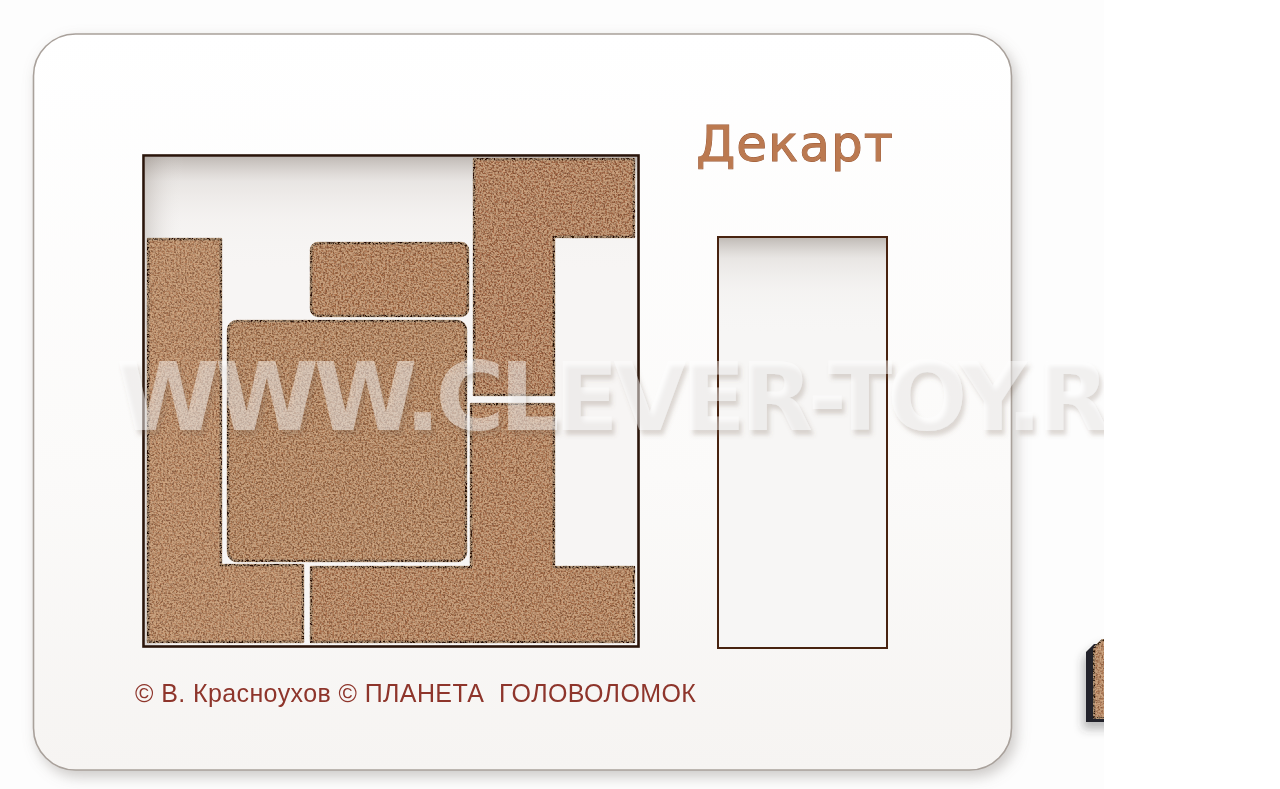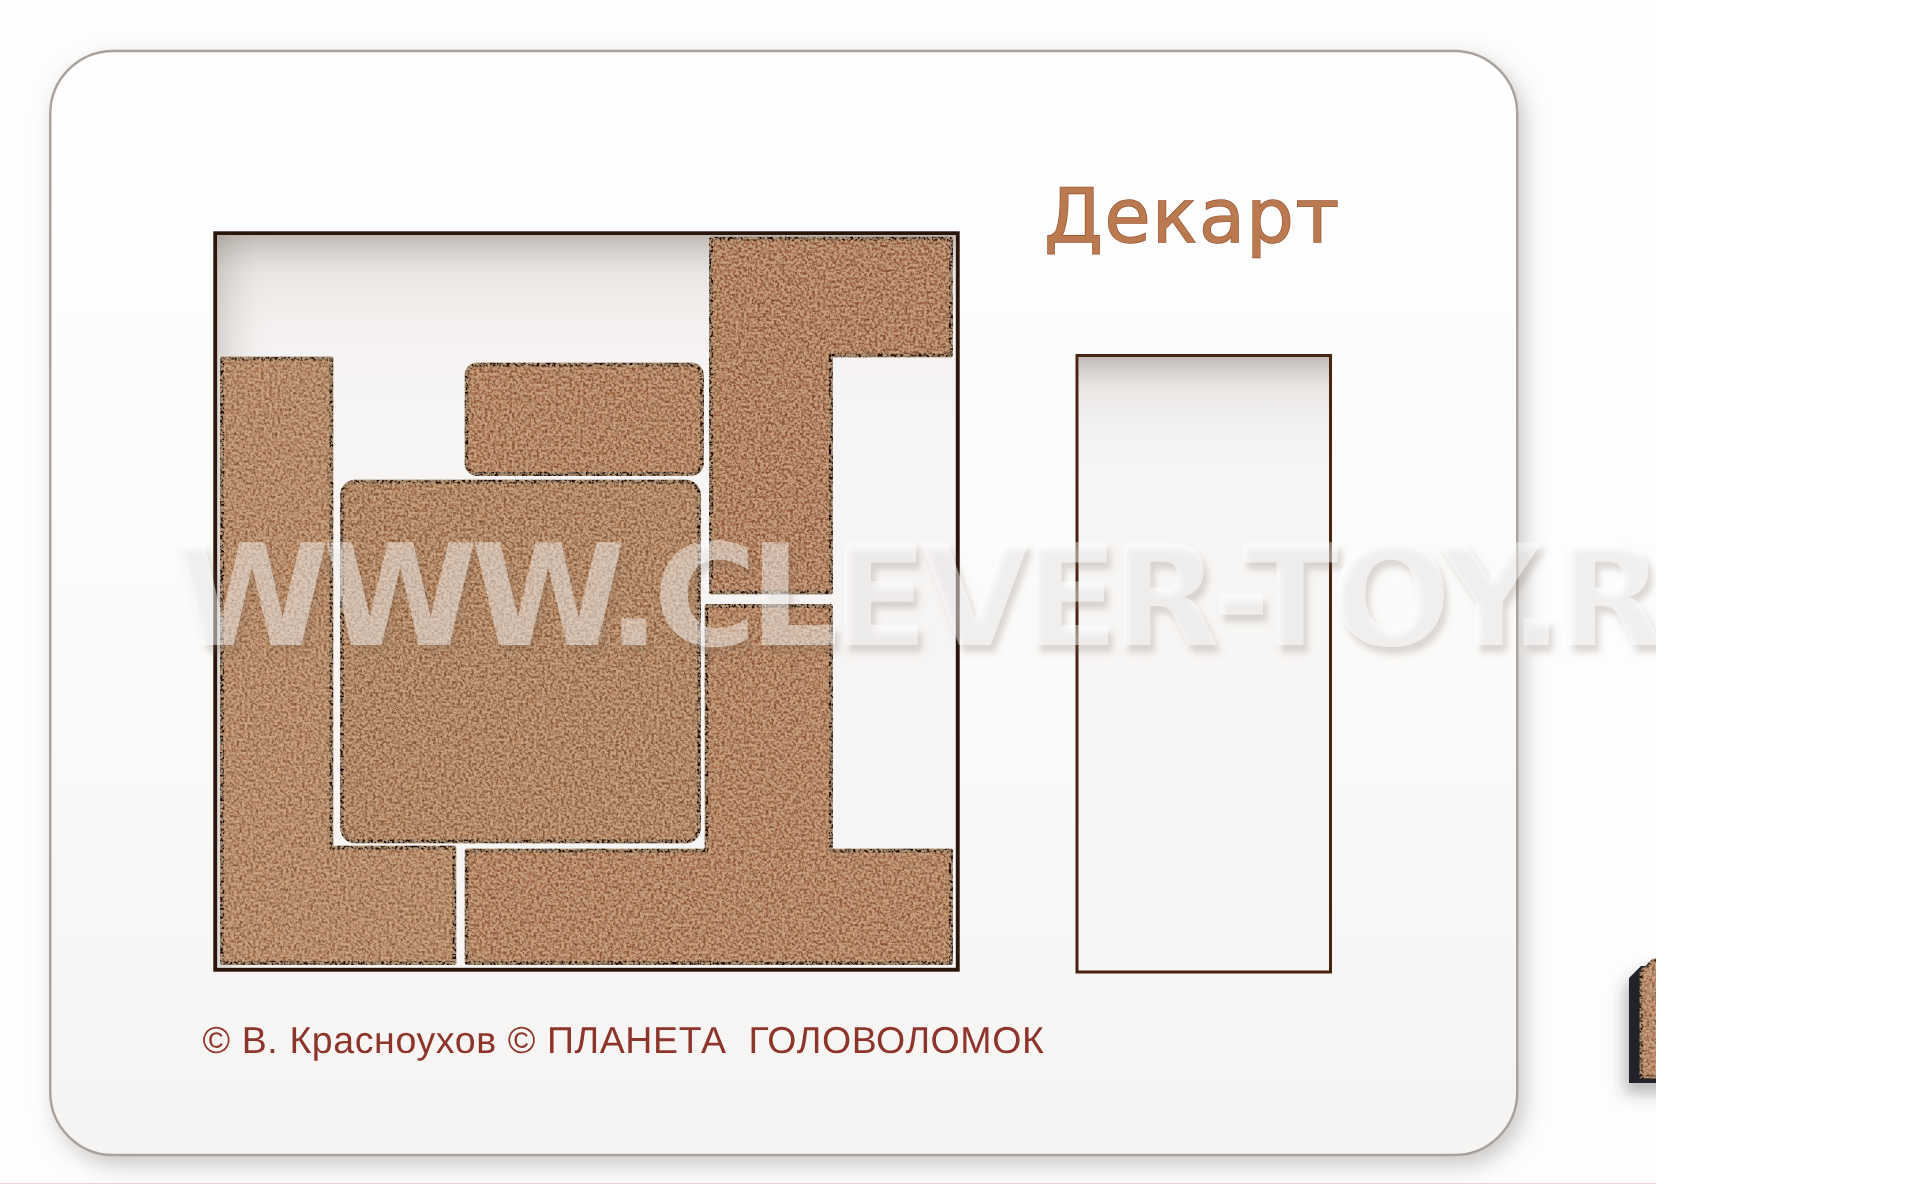--- a/index.html
+++ b/index.html
@@ -1,16 +1,16 @@
 <!DOCTYPE html>
 <html><head>
 <meta charset="utf-8">
 <style>
   html,body{margin:0;padding:0;background:#ffffff;}
-  .stage{position:relative;width:1104px;height:789px;background:#be185d;overflow:hidden;
+  .stage{position:relative;width:1104px;height:789px;background:#22c55e;overflow:hidden;
          font-family:"DejaVu Sans",sans-serif;}
   svg{display:block;}
   .title-text{font-family:"DejaVu Sans",sans-serif;font-size:50px;letter-spacing:1px;}
   .copy-text{font-family:"Liberation Sans",sans-serif;font-size:25px;letter-spacing:.4px;white-space:pre;}
   .wm-text{font-family:"DejaVu Sans",sans-serif;font-size:94px;font-weight:bold;
            letter-spacing:-5px;white-space:pre;}
 </style>
 </head>
 <body>
 

